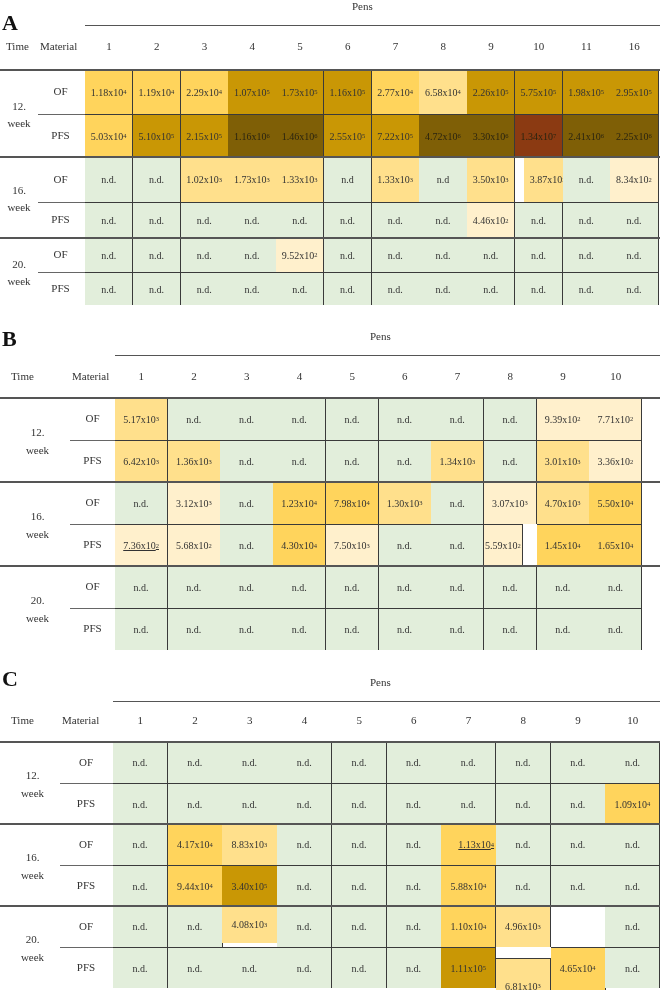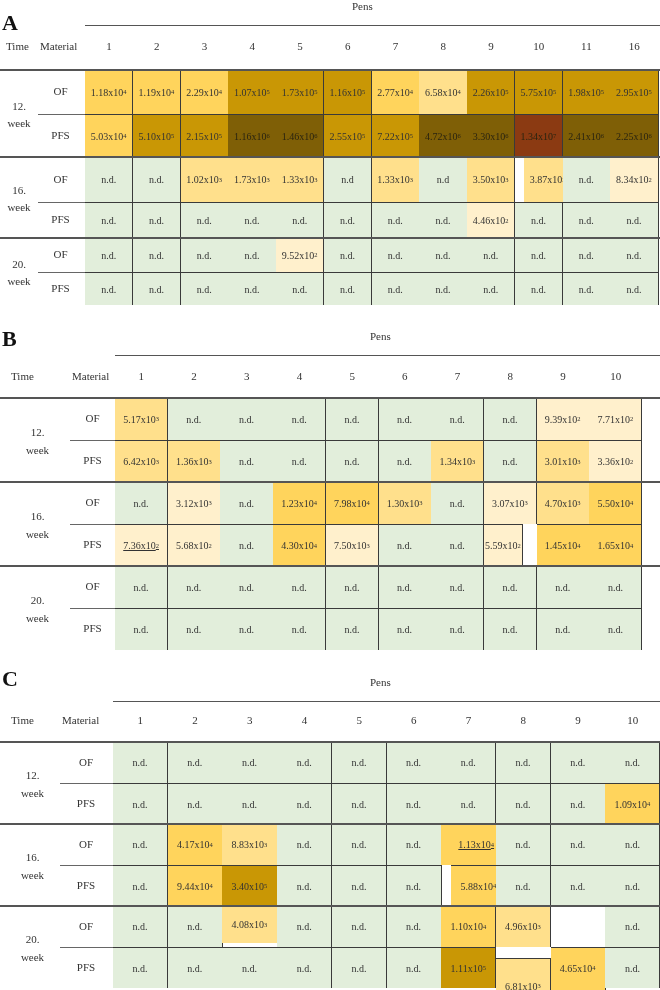--- a/index.html
+++ b/index.html
@@ -299,21 +299,21 @@
       <div class="cell c0" style="left: 550.6px; top: 824px; width: 55.2px; height: 41px; border-top: none; color: rgb(51, 51, 51);">n.d.</div>
       <div class="cell c0" style="left: 605.3px; top: 824px; width: 55.2px; height: 41px; border-top: none; color: rgb(51, 51, 51);">n.d.</div>
       <div class="sub-line" style="left: 60px; top: 865px; width: 53px;"></div>
       <div class="mat-label" style="left: 60px; width: 52px; top: 878.5px;">PFS</div>
       <div class="cell c0" style="left: 113px; top: 865px; width: 55.2px; height: 41px; border-top: 1px solid rgb(58, 58, 58); color: rgb(51, 51, 51);">n.d.</div>
       <div class="cell c3" style="left: 167.7px; top: 865px; width: 55.2px; height: 41px; border-top: 1px solid rgb(58, 58, 58); color: rgb(51, 51, 51);">9.44x10<sup>4</sup></div>
       <div class="cell c4" style="left: 222.4px; top: 865px; width: 55.2px; height: 41px; border-top: 1px solid rgb(58, 58, 58); color: rgb(51, 51, 51);">3.40x10<sup>5</sup></div>
       <div class="cell c0" style="left: 277.1px; top: 865px; width: 55.2px; height: 41px; border-top: 1px solid rgb(58, 58, 58); color: rgb(51, 51, 51);">n.d.</div>
       <div class="cell c0" style="left: 331.8px; top: 865px; width: 55.2px; height: 41px; border-top: 1px solid rgb(58, 58, 58); color: rgb(51, 51, 51);">n.d.</div>
       <div class="cell c0" style="left: 386.5px; top: 865px; width: 55.2px; height: 41px; border-top: 1px solid rgb(58, 58, 58); color: rgb(51, 51, 51);">n.d.</div>
-      <div class="cell c3" style="left: 441.2px; top: 865px; width: 55.2px; height: 41px; border-top: 1px solid rgb(58, 58, 58); color: rgb(51, 51, 51); margin-left: 10px;">5.88x10<sup>4</sup></div>
+      <div class="cell c3" style="left: 441.2px; top: 865px; width: 55.2px; height: 41px; border-top: 1px solid rgb(58, 58, 58); color: rgb(51, 51, 51);">5.88x10<sup>4</sup></div>
       <div class="cell c0" style="left: 495.9px; top: 865px; width: 55.2px; height: 41px; border-top: 1px solid rgb(58, 58, 58); color: rgb(51, 51, 51);">n.d.</div>
       <div class="cell c0" style="left: 550.6px; top: 865px; width: 55.2px; height: 41px; border-top: 1px solid rgb(58, 58, 58); color: rgb(51, 51, 51);">n.d.</div>
       <div class="cell c0" style="left: 605.3px; top: 865px; width: 55.2px; height: 41px; border-top: 1px solid rgb(58, 58, 58); color: rgb(51, 51, 51);">n.d.</div>
       <div class="group-line" style="left: 0px; top: 905px; width: 113px;"></div>
       <div class="time-label" style="left: 5px; width: 55px; top: 931px; white-space: pre-line;">20.
 week</div>
       <div class="mat-label" style="left: 60px; width: 52px; top: 919.5px;">OF</div>
       <div class="cell c0" style="left: 113px; top: 906px; width: 55.2px; height: 41px; border-top: none; color: rgb(51, 51, 51);">n.d.</div>
       <div class="cell c0" style="left: 167.7px; top: 906px; width: 55.2px; height: 41px; border-top: none; color: rgb(51, 51, 51);">n.d.</div>
       <div class="cell c2" style="left: 222.4px; top: 906px; width: 55.2px; height: 37px; border-top: none; color: rgb(51, 51, 51);">4.08x10<sup>3</sup></div>

